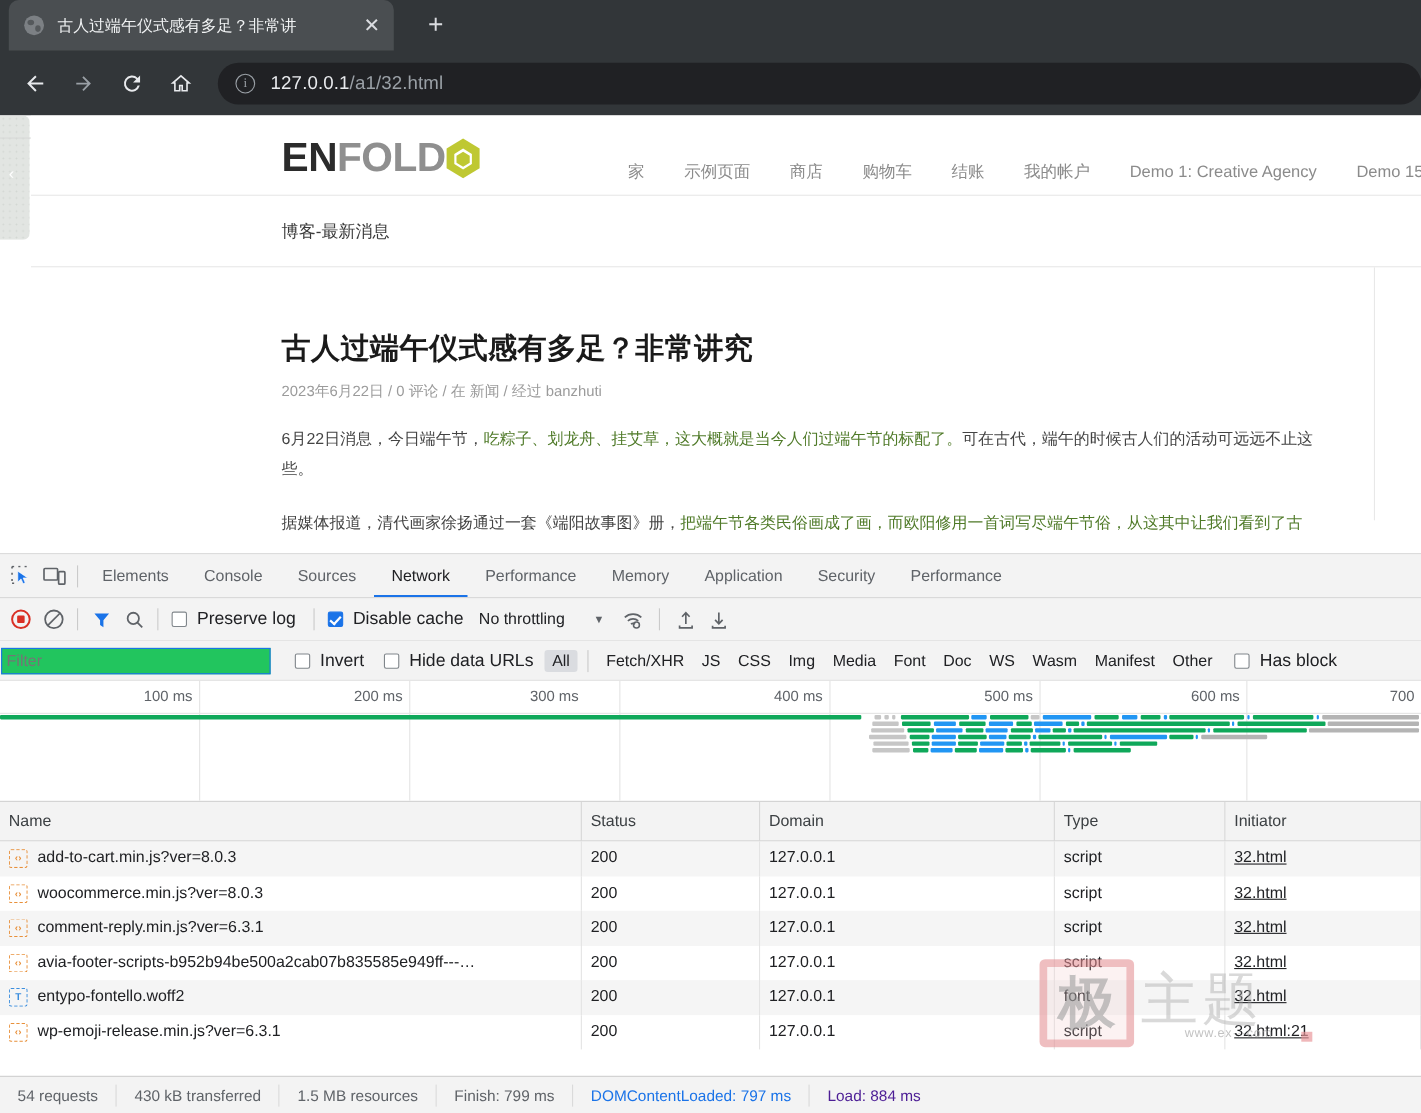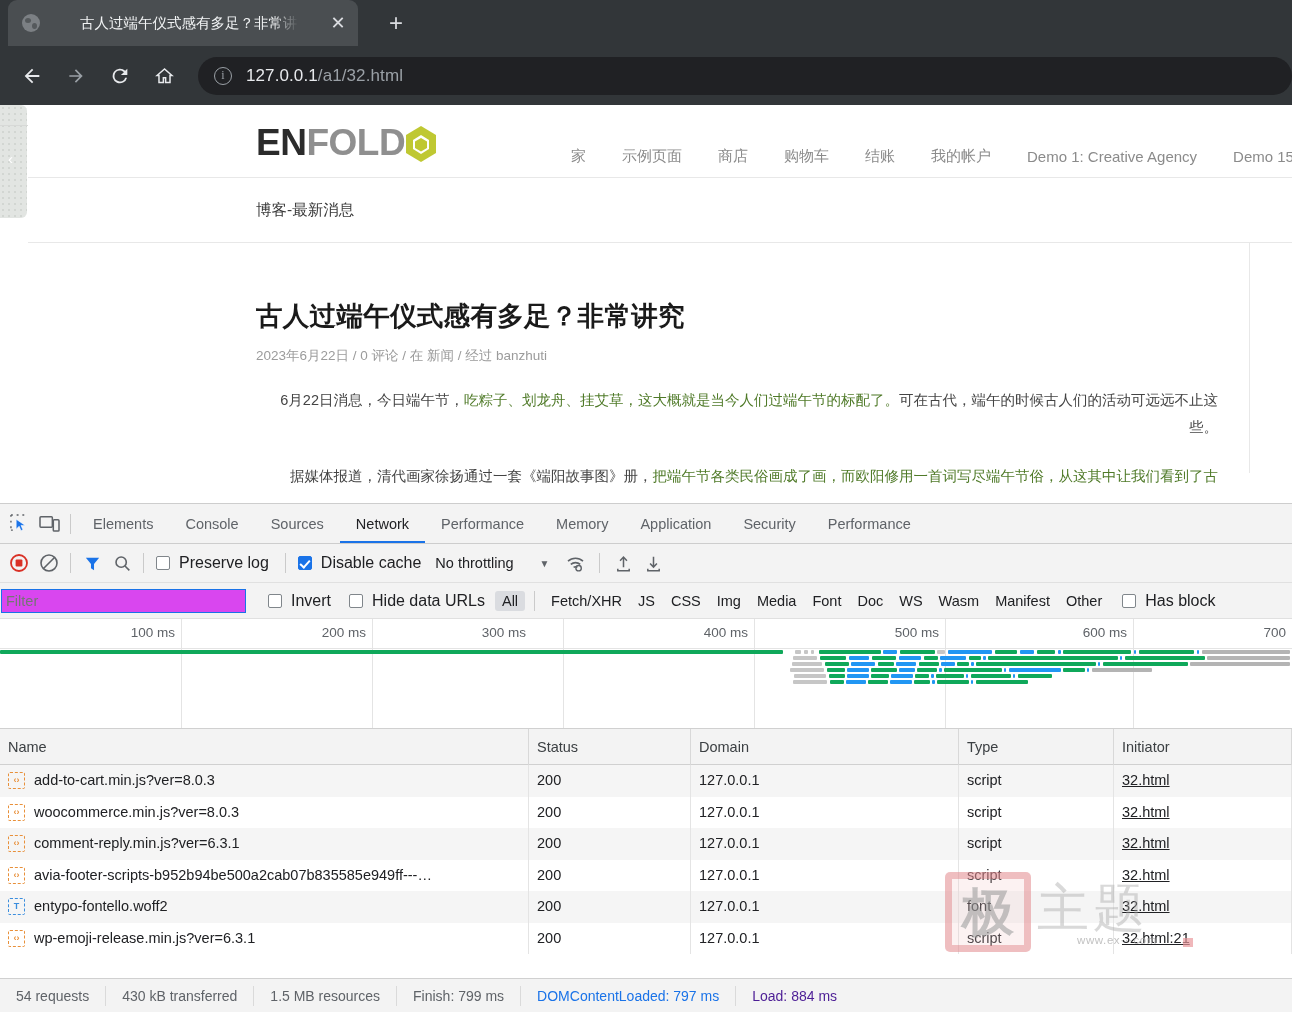--- a/index.html
+++ b/index.html
@@ -25,21 +25,20 @@
   }
   #tab-active {
     position: absolute;
     left: 8px; top: 0;
     width: 350px; height: 46px;
     background: #4a4e51;
     border-radius: 9px 9px 0 0;
     display: flex;
     align-items: center;
     padding: 0 8px 0 14px;
-    gap: 28px;
   }
   #tab-favicon {
     width: 18px; height: 18px;
     border-radius: 50%;
     background: #7c8084;
     flex: 0 0 auto;
     position: relative;
     overflow: hidden;
   }
   #tab-favicon::before {
@@ -195,21 +194,20 @@
     margin-top: 13px;
     font-size: 13.5px;
     color: #9b9b9b;
   }
   .post-para {
     margin-top: 22px;
     font-size: 14.5px;
     color: #444;
     line-height: 1.85;
     max-width: 962px;
-    text-align: right;
   }
   .hl { color: #4f7a28; }
   #sidebar-tab {
     position: absolute;
     left: 0; top: 0;
     width: 27px; height: 113px;
     background: #e2e5e2;
     border-radius: 0 6px 6px 0;
     background-image: radial-gradient(#d2d6d2 0.8px, transparent 0.9px);
     background-size: 6px 6px;
@@ -316,21 +314,21 @@
     height: 36px;
     background: #f3f3f3;
     border-bottom: 1px solid #e0e0e0;
     display: flex;
     align-items: center;
     padding-left: 0;
   }
   #filter-input {
     width: 245px; height: 24px;
     border: 1.6px solid #1a73e8;
-    background: #d946ef;
+    background: #22c55e;
     font-size: 14.5px;
     color: #202124;
     padding: 0 4px;
     font-family: "Liberation Sans", sans-serif;
     outline: none;
     margin-left: 1px;
   }
   .ftype {
     font-size: 14.5px; color: #202124;
     padding: 2px 7px;

